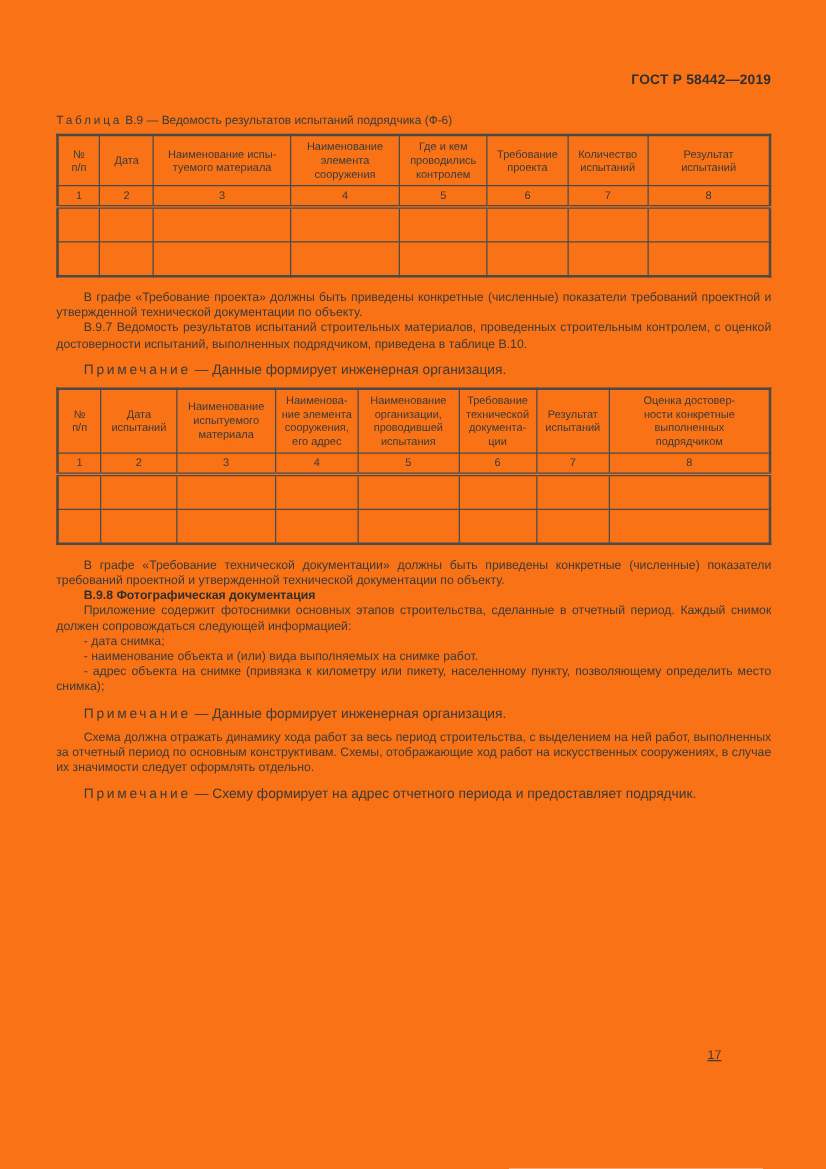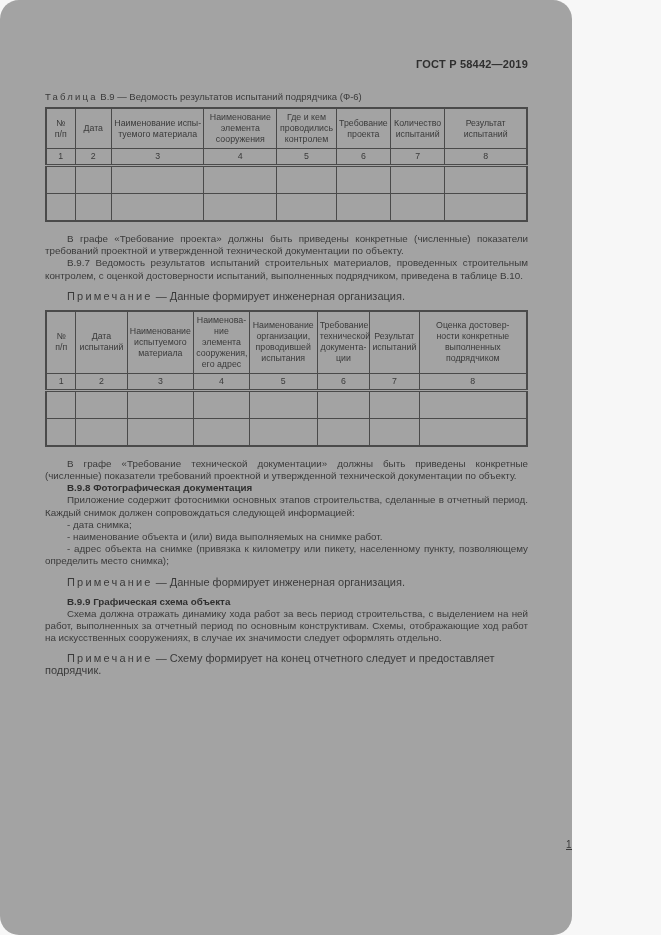--- a/index.html
+++ b/index.html
@@ -1,23 +1,22 @@
 <!DOCTYPE html>
 <html lang="ru"><head>
 <meta charset="utf-8">
 <style>
   html, body { margin: 0; padding: 0; background: #f7f7f7; }
   .page {
     position: relative;
-    width: 572px; height: 935px;
-    background: #a3a3a3;
+    width: 661px; height: 935px;
+    background: #f97316;
     font-family: "Liberation Sans", "DejaVu Sans", sans-serif;
     color: #3a3a3a;
     overflow: hidden;
-    border-radius: 19px;
   }
   .content {
     position: absolute;
     left: 45px; right: 44px; top: 0;
   }
   .doc-header {
     margin-top: 58px;
     text-align: right;
     font-weight: bold;
     font-size: 11px;
@@ -217,20 +216,19 @@
       </tbody>
     </table>
 
     <p class="para para-first">В графе «Требование технической документации» должны быть приведены конкретные (численные) показатели требований проектной и утвержденной технической документации по объекту.</p>
     <p class="heading">В.9.8 Фотографическая документация</p>
     <p class="para">Приложение содержит фотоснимки основных этапов строительства, сделанные в отчетный период. Каждый снимок должен сопровождаться следующей информацией:</p>
     <p class="para">- дата снимка;</p>
     <p class="para">- наименование объекта и (или) вида выполняемых на снимке работ.</p>
     <p class="para">- адрес объекта на снимке (привязка к километру или пикету, населенному пункту, позволяющему определить место снимка);</p>
     <p class="note"><span class="spaced">Примечание</span> <span>— Данные формирует инженерная организация.</span></p>
-    <p class="heading">В.9.9 Графическая схема объекта</p>
     <p class="para">Схема должна отражать динамику хода работ за весь период строительства, с выделением на ней работ, выполненных за отчетный период по основным конструктивам. Схемы, отображающие ход работ на искусственных сооружениях, в случае их значимости следует оформлять отдельно.</p>
-    <p class="note"><span class="spaced">Примечание</span> <span>— Схему формирует на конец отчетного следует и предоставляет подрядчик.</span></p>
+    <p class="note"><span class="spaced">Примечание</span> <span>— Схему формирует на адрес отчетного периода и предоставляет подрядчик.</span></p>
 
   </div>
 
   <div class="page-number">17</div>
 </div>
 
 </body></html>

